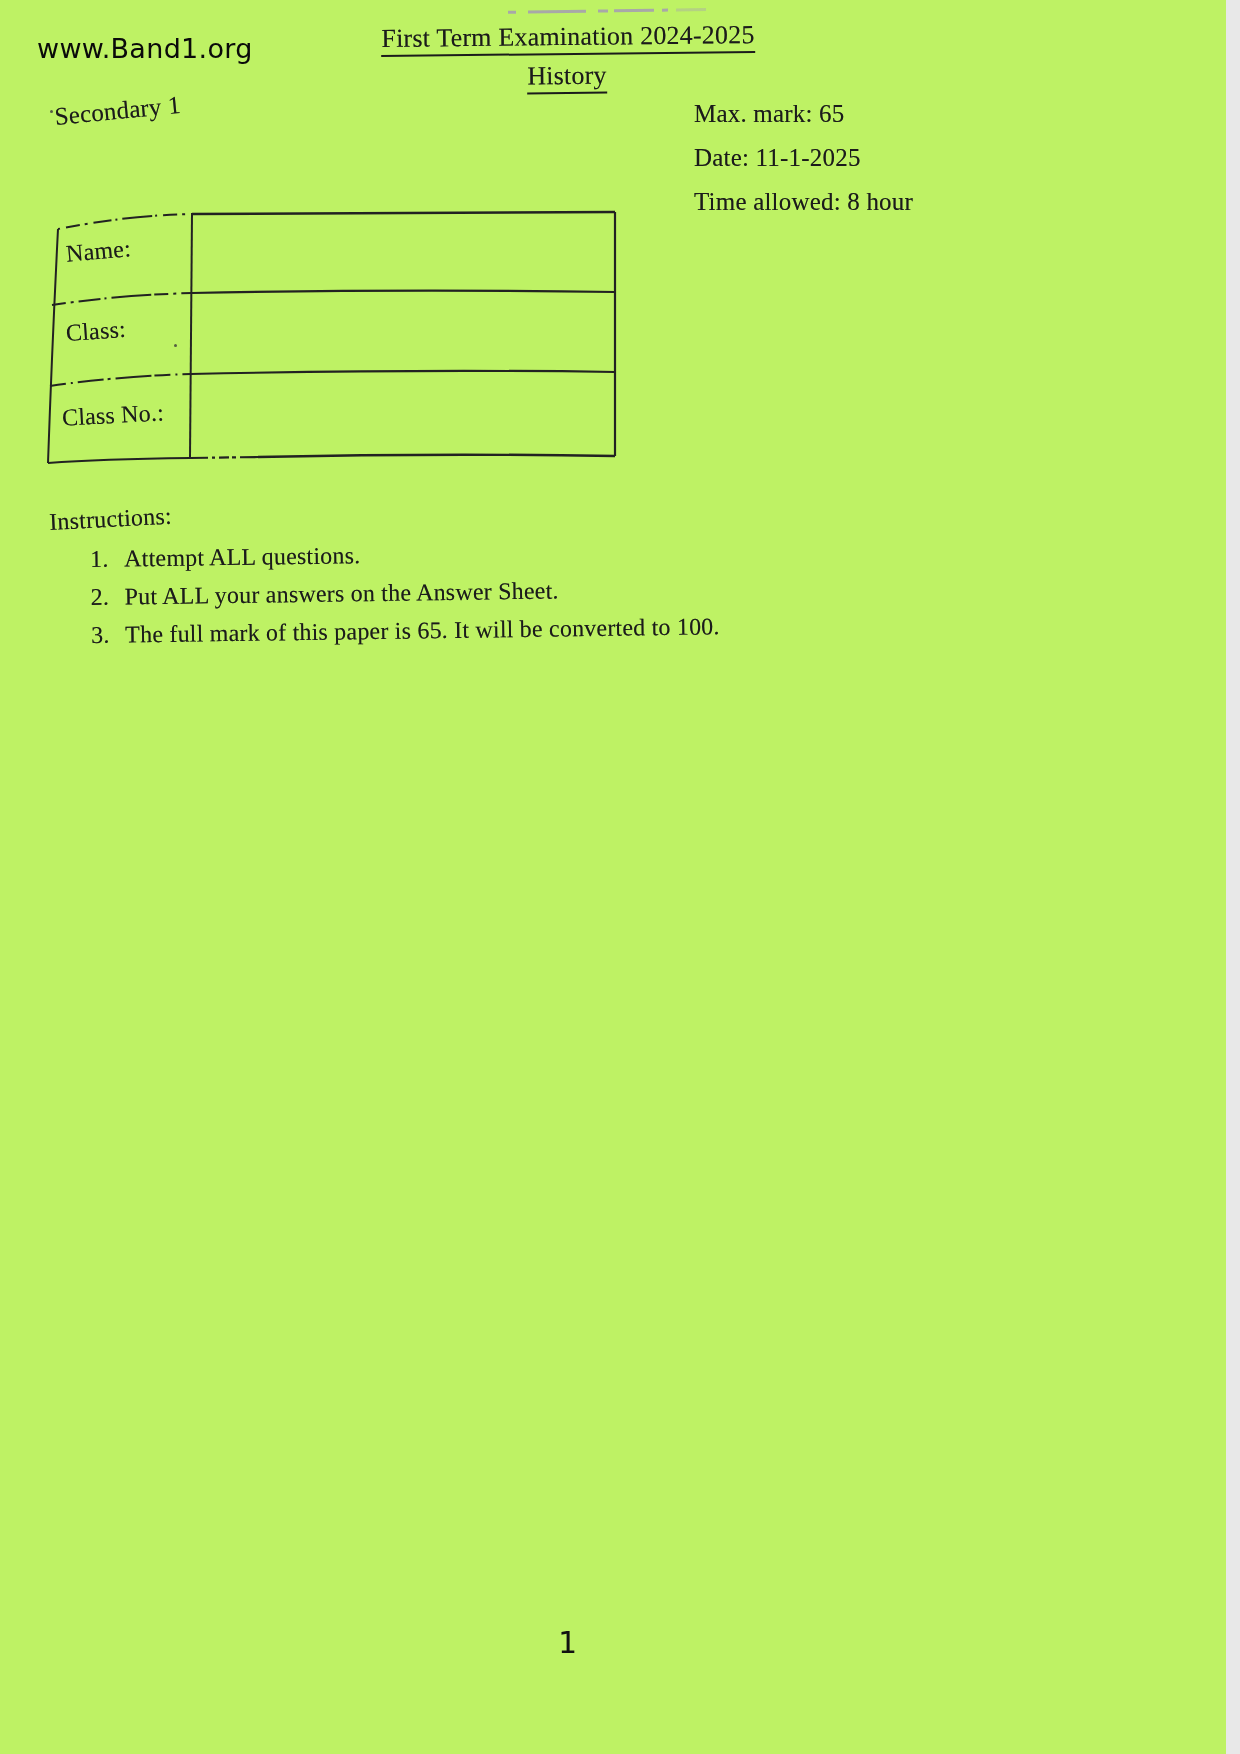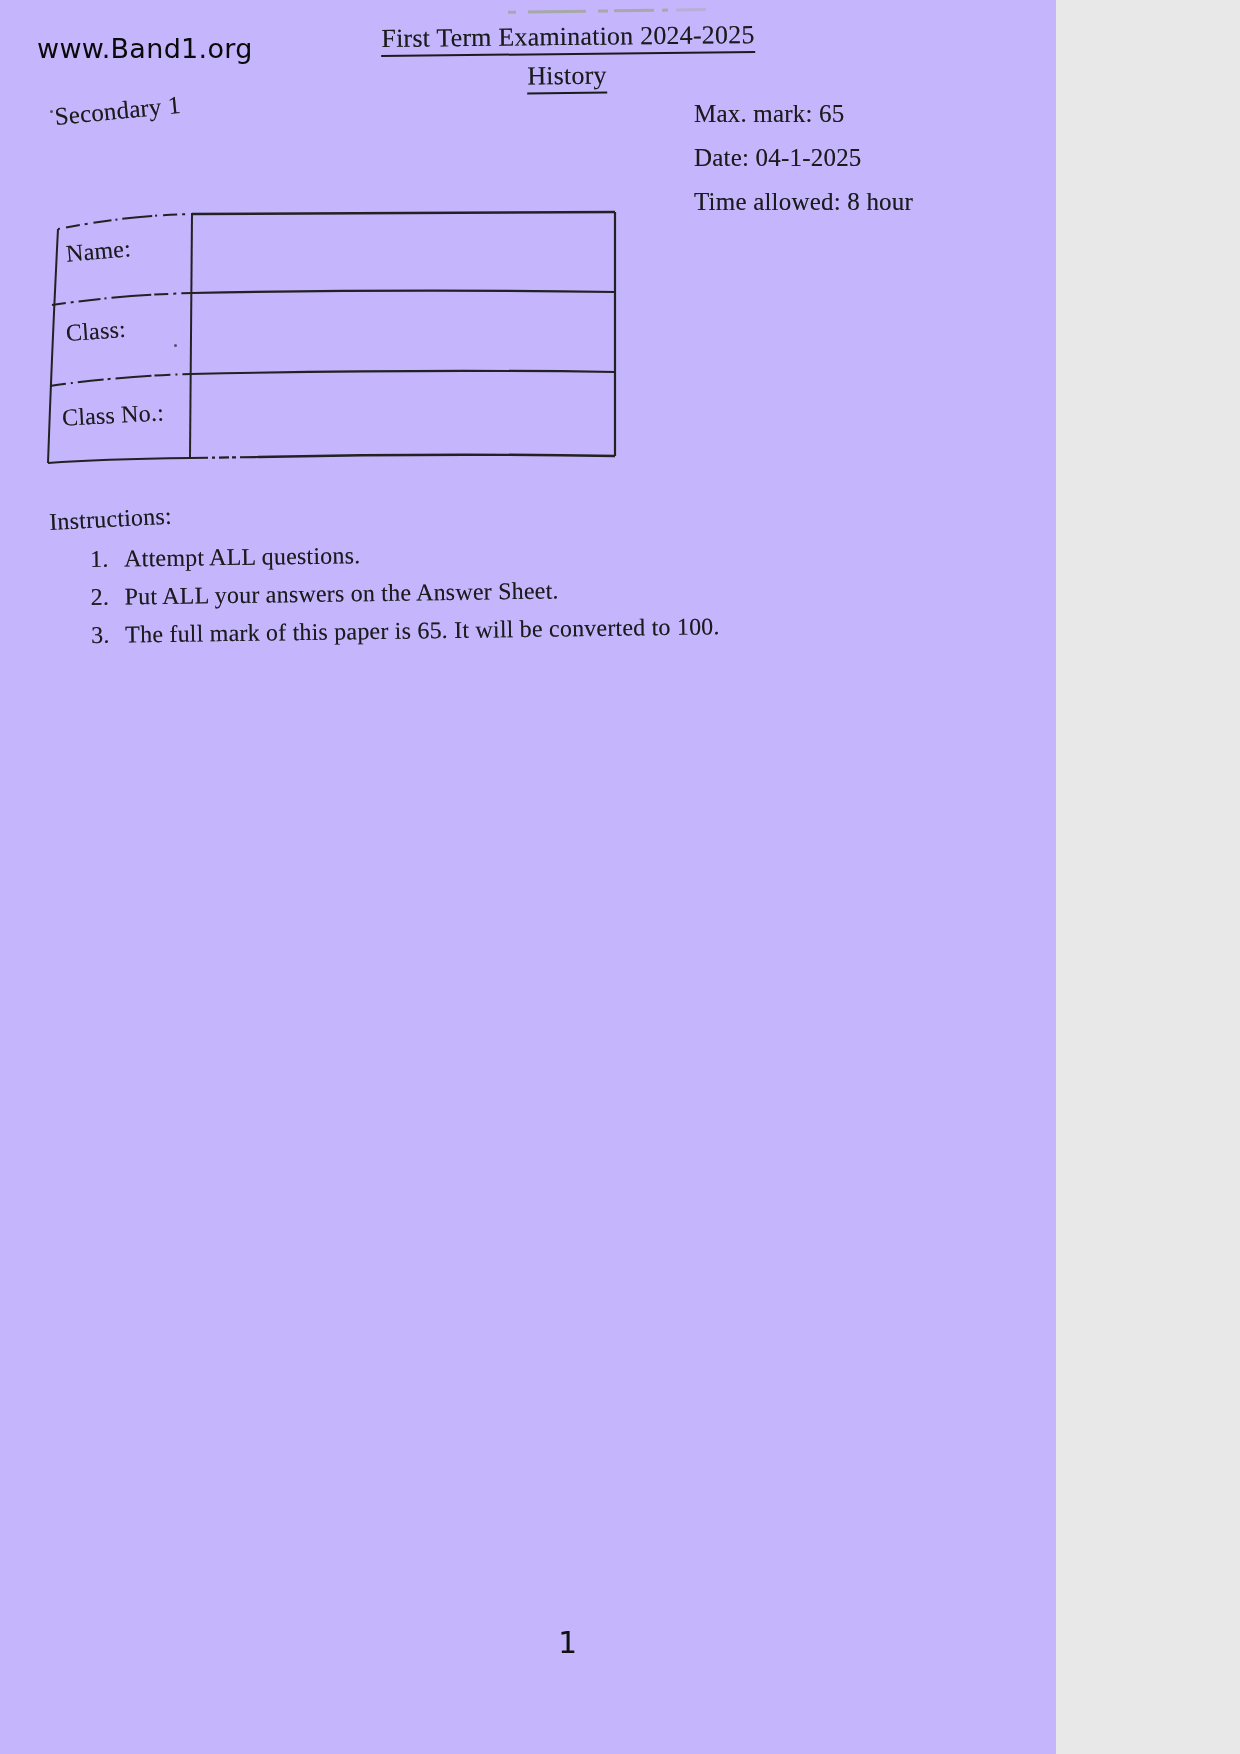--- a/index.html
+++ b/index.html
@@ -1,19 +1,19 @@
 <!DOCTYPE html>
 <html><head>
 <meta charset="utf-8">
 <style>
   html,body{margin:0;padding:0;background:#e8e8e8;}
   .page{
     position:relative;
-    width:1056px;height:1754px;
-    background:#c4b5fd;
+    width:1226px;height:1754px;
+    background:#bef264;
     overflow:hidden;
     font-family:"Liberation Serif", serif;
   }
   .scan{
     color:#1b1b1b;
     text-shadow:0 0 0.6px rgba(25,25,25,0.45);
     letter-spacing:0.2px;
     white-space:nowrap;
   }
   .abs{position:absolute;}
@@ -116,21 +116,21 @@
   </div>
   <div class="abs scan exam-subject">
     <span class="u">History</span>
   </div>
 
   <span class="artifact-dot" style="left:50px;top:110px;"></span>
   <div class="abs scan exam-level">Secondary 1</div>
 
   <div class="abs scan info-block">
     <div>Max. mark: 65</div>
-    <div>Date: 04-1-2025</div>
+    <div>Date: 11-1-2025</div>
     <div>Time allowed: 8 hour</div>
   </div>
 
   <div class="abs table-wrap">
     <svg width="600" height="280" viewBox="0 0 600 280">
       <g fill="none" stroke="#222" stroke-linecap="butt">
 
         <path d="M 18 31 Q 90 17 152 16" stroke-width="2" stroke-dasharray="2 6 14 5 3 6 18 4 2 5 30 3"></path>
         <path d="M 152 16 L 575 14" stroke-width="2.4"></path>
 

